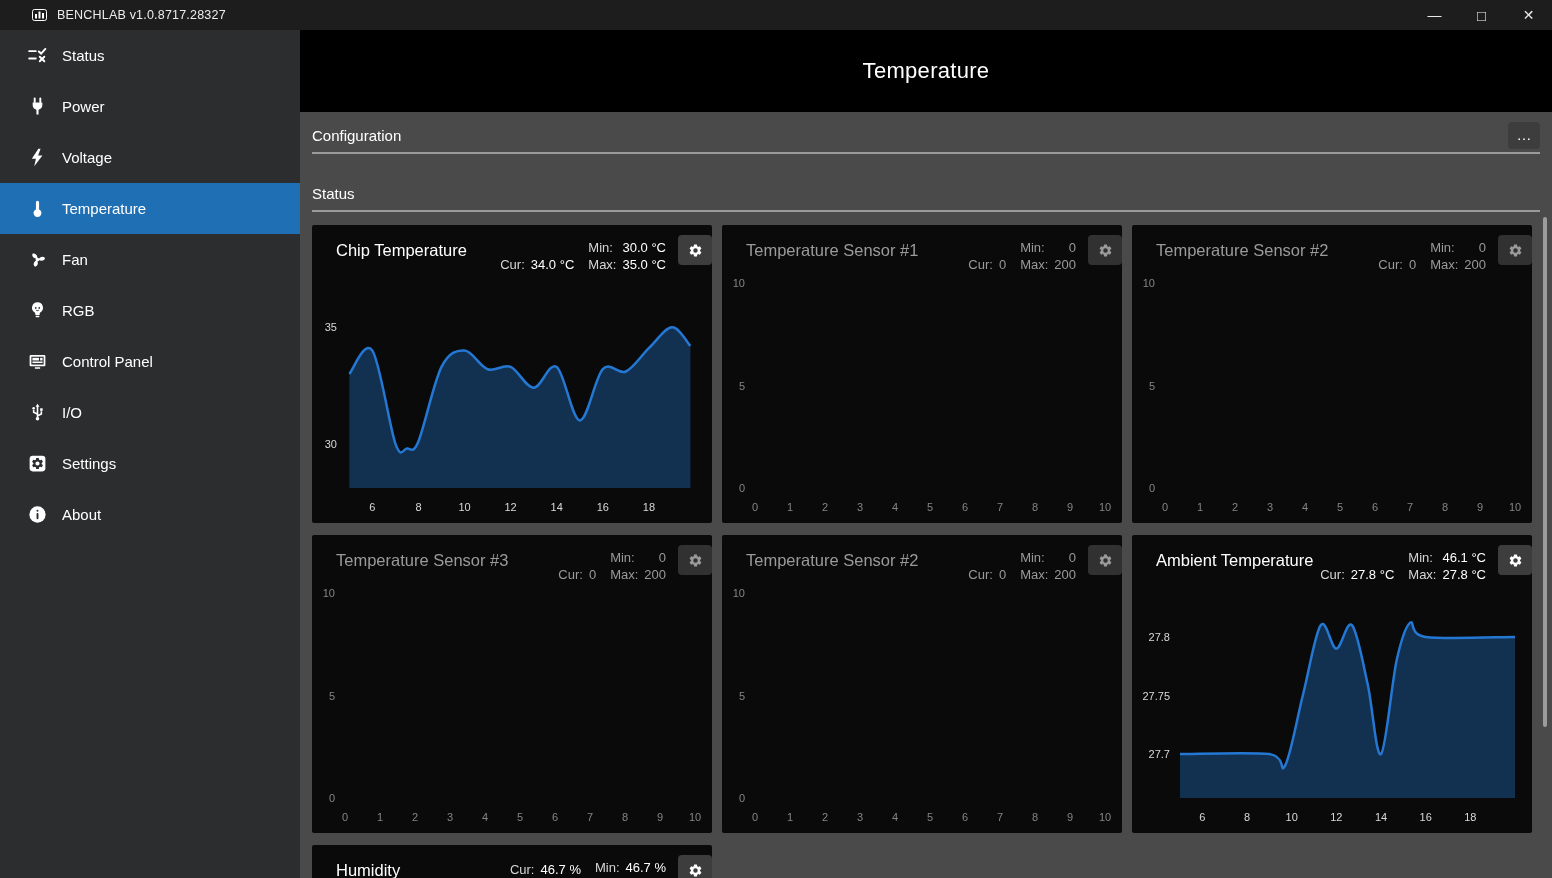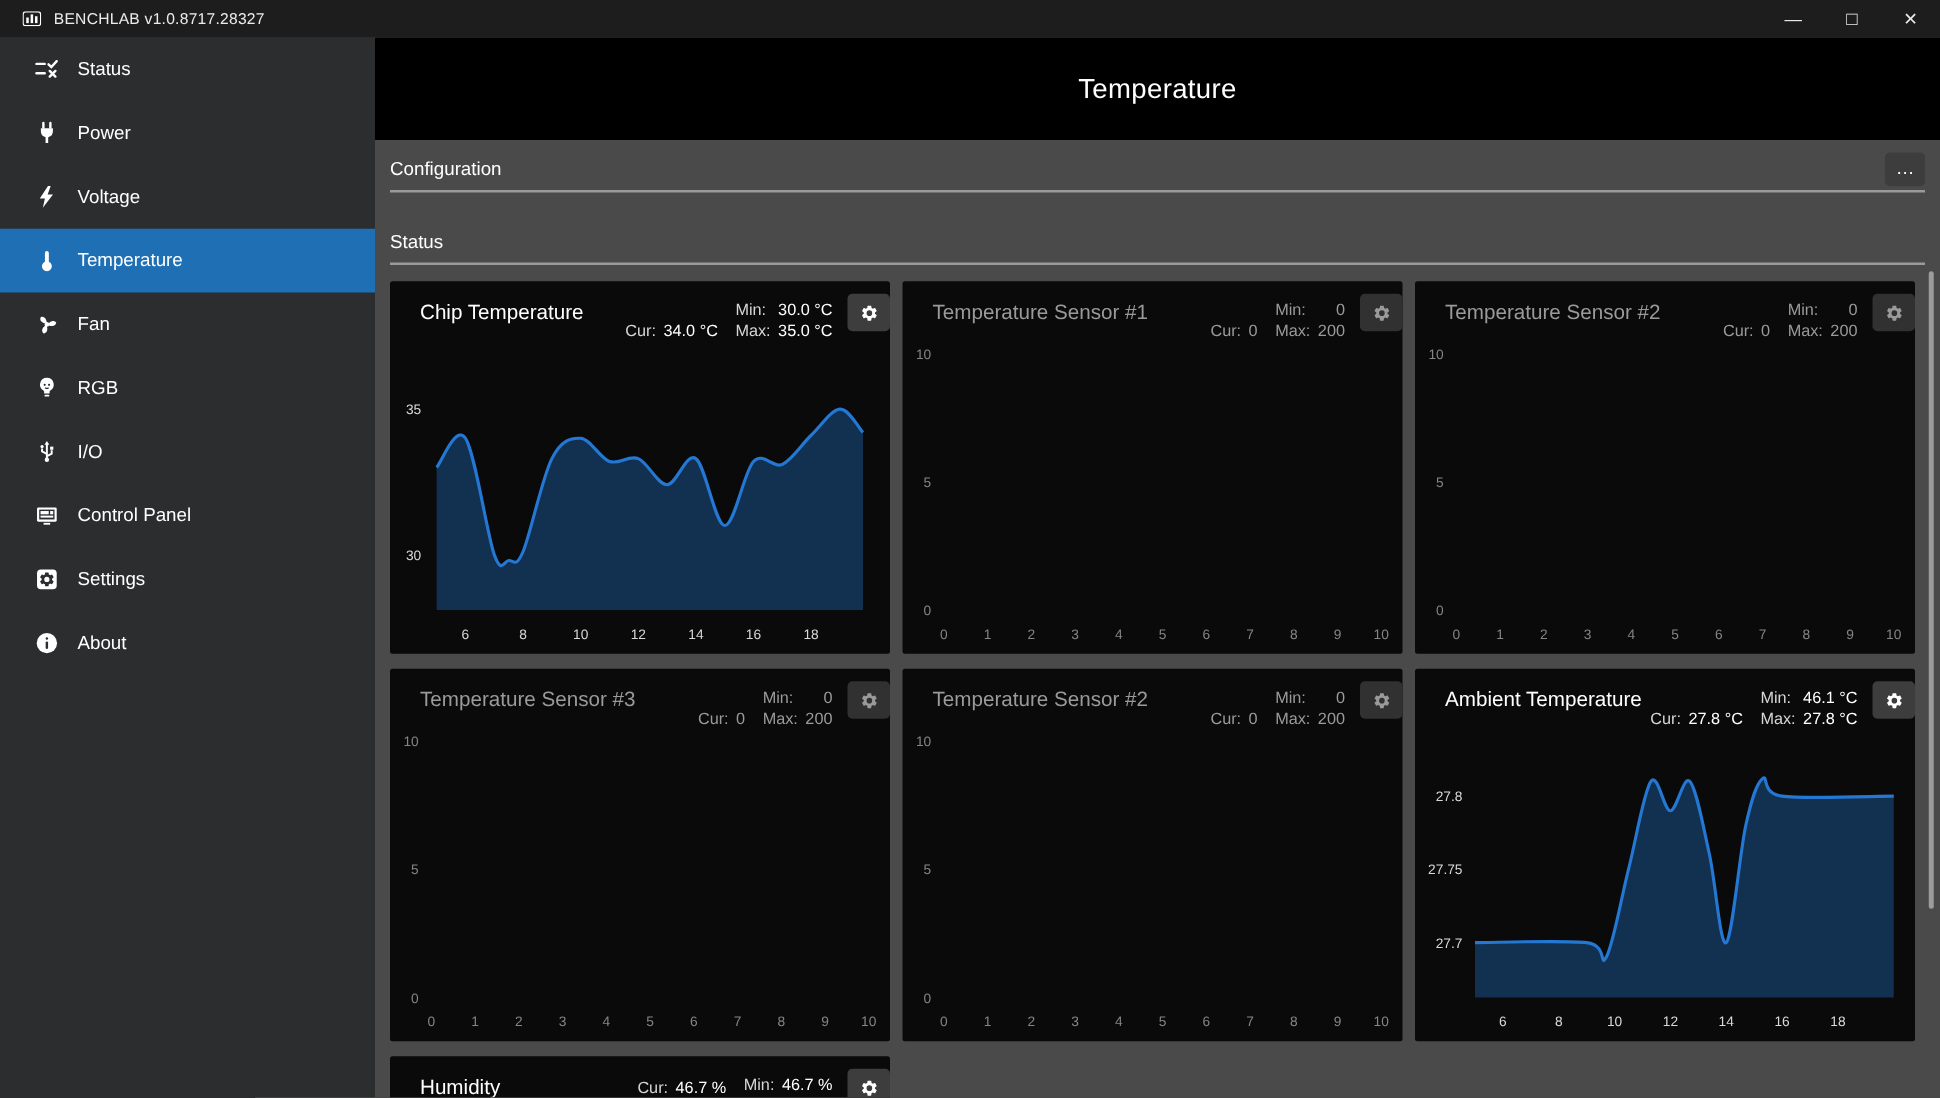--- a/index.html
+++ b/index.html
@@ -4,21 +4,21 @@
 <style>
   html,body{margin:0;padding:0}
   body{
     width:1552px;height:878px;overflow:hidden;position:relative;
     background:#4a4a4a;color:#fff;
     font-family:"Liberation Sans",sans-serif;
     -webkit-font-smoothing:antialiased;
   }
   
   .titlebar{position:absolute;top:0;left:0;width:1552px;height:30px;background:#1d1d1d;
-    display:flex;align-items:center;padding-left:18px;box-sizing:border-box;z-index:9}
+    display:flex;align-items:center;padding-left:32px;box-sizing:border-box;z-index:9}
   .app-logo{display:flex;align-items:center}
   .app-title{font-size:12.5px;color:#ececec;margin-left:10px;letter-spacing:.2px}
   .win-controls{margin-left:auto;display:flex;height:100%}
   .win-btn{width:47px;height:100%;background:transparent;border:none;color:#e9e9e9;
     font-size:14px;display:flex;align-items:center;justify-content:center;padding:0;cursor:pointer;
     font-family:"Liberation Sans",sans-serif}
   .win-btn.max{font-size:15px}
   
   .sidebar{position:absolute;top:30px;left:0;width:300px;height:848px;background:#2b2d2f;z-index:5}
   .side-item{height:51px;display:flex;align-items:center;padding-left:27px;gap:14px;cursor:pointer}
@@ -143,43 +143,43 @@
           <circle cx="10" cy="9" r="1" fill="#2b2d2f"></circle>
           <circle cx="14" cy="9" r="1" fill="#2b2d2f"></circle>
           <path d="M10.4 11.6c1 .8 2.2.8 3.2 0" stroke="#2b2d2f" stroke-width="1.1" fill="none"></path>
         </svg>
       </span>
       <span class="side-label">RGB</span>
     </div>
     <div class="side-item">
       <span class="side-icon">
         <svg viewBox="0 0 24 24">
+          <rect x="3" y="4.5" width="18" height="13" rx="1.3" fill="#fff"></rect>
+          <rect x="5" y="6.5" width="14" height="9" fill="#2b2d2f"></rect>
+          <rect x="6.2" y="7.8" width="7.5" height="3" fill="#fff"></rect>
+          <rect x="15" y="7.8" width="2.8" height="3" fill="#fff"></rect>
+          <rect x="6.2" y="12" width="11.6" height="1.8" fill="#fff"></rect>
+          <rect x="9" y="18.6" width="6" height="1.7" fill="#fff"></rect>
+        </svg>
+      </span>
+      <span class="side-label">Control Panel</span>
+    </div>
+    <div class="side-item">
+      <span class="side-icon">
+        <svg viewBox="0 0 24 24">
           <path d="M12 19.5V4.5" stroke="#fff" stroke-width="1.8" fill="none"></path>
           <path d="M12 2l-2.2 3.4h4.4z" fill="#fff"></path>
           <path d="M11.9 13.8 7.6 11.6V8.8" stroke="#fff" stroke-width="1.8" fill="none"></path>
           <circle cx="7.6" cy="7.1" r="1.5" fill="#fff"></circle>
           <path d="M12.1 15.8l4.3-2.2V10.6" stroke="#fff" stroke-width="1.8" fill="none"></path>
           <rect x="15" y="7.2" width="2.9" height="2.9" fill="#fff"></rect>
           <circle cx="12" cy="19.2" r="2" fill="#fff"></circle>
         </svg>
       </span>
       <span class="side-label">I/O</span>
-    </div>
-    <div class="side-item">
-      <span class="side-icon">
-        <svg viewBox="0 0 24 24">
-          <rect x="3" y="4.5" width="18" height="13" rx="1.3" fill="#fff"></rect>
-          <rect x="5" y="6.5" width="14" height="9" fill="#2b2d2f"></rect>
-          <rect x="6.2" y="7.8" width="7.5" height="3" fill="#fff"></rect>
-          <rect x="15" y="7.8" width="2.8" height="3" fill="#fff"></rect>
-          <rect x="6.2" y="12" width="11.6" height="1.8" fill="#fff"></rect>
-          <rect x="9" y="18.6" width="6" height="1.7" fill="#fff"></rect>
-        </svg>
-      </span>
-      <span class="side-label">Control Panel</span>
     </div>
     <div class="side-item">
       <span class="side-icon">
         <svg viewBox="0 0 24 24">
           <rect x="3" y="3" width="18" height="18" rx="3.5" fill="#fff"></rect>
           <g transform="translate(12 12) scale(0.66) translate(-12 -12)">
             <path fill="#2b2d2f" d="M19.14 12.94c.04-.3.06-.61.06-.94 0-.32-.02-.64-.07-.94l2.03-1.58a.49.49 0 0 0 .12-.61l-1.92-3.32a.49.49 0 0 0-.59-.22l-2.39.96c-.5-.38-1.03-.7-1.62-.94l-.36-2.54a.48.48 0 0 0-.48-.41h-3.84c-.24 0-.43.17-.47.41l-.36 2.54c-.59.24-1.13.57-1.62.94l-2.39-.96a.49.49 0 0 0-.59.22L2.74 8.87c-.12.21-.08.47.12.61l2.03 1.58c-.05.3-.09.63-.09.94s.02.64.07.94l-2.03 1.58a.49.49 0 0 0-.12.61l1.92 3.32c.12.22.37.29.59.22l2.39-.96c.5.38 1.03.7 1.62.94l.36 2.54c.05.24.24.41.48.41h3.84c.24 0 .44-.17.47-.41l.36-2.54c.59-.24 1.13-.56 1.62-.94l2.39.96c.22.08.47 0 .59-.22l1.92-3.32a.49.49 0 0 0-.12-.61zM12 15.6a3.6 3.6 0 1 1 0-7.2 3.6 3.6 0 0 1 0 7.2z"></path>
           </g>
         </svg>
       </span>

